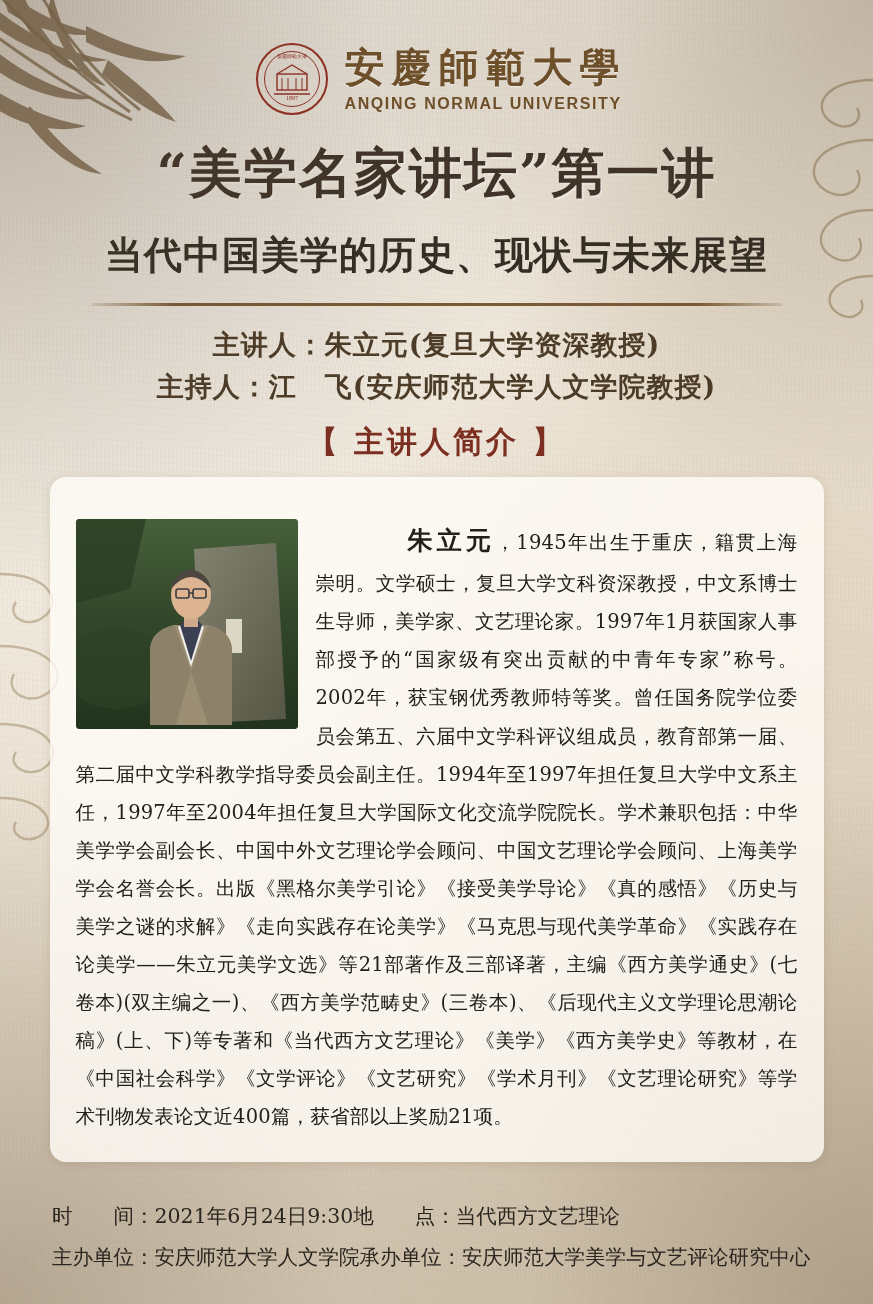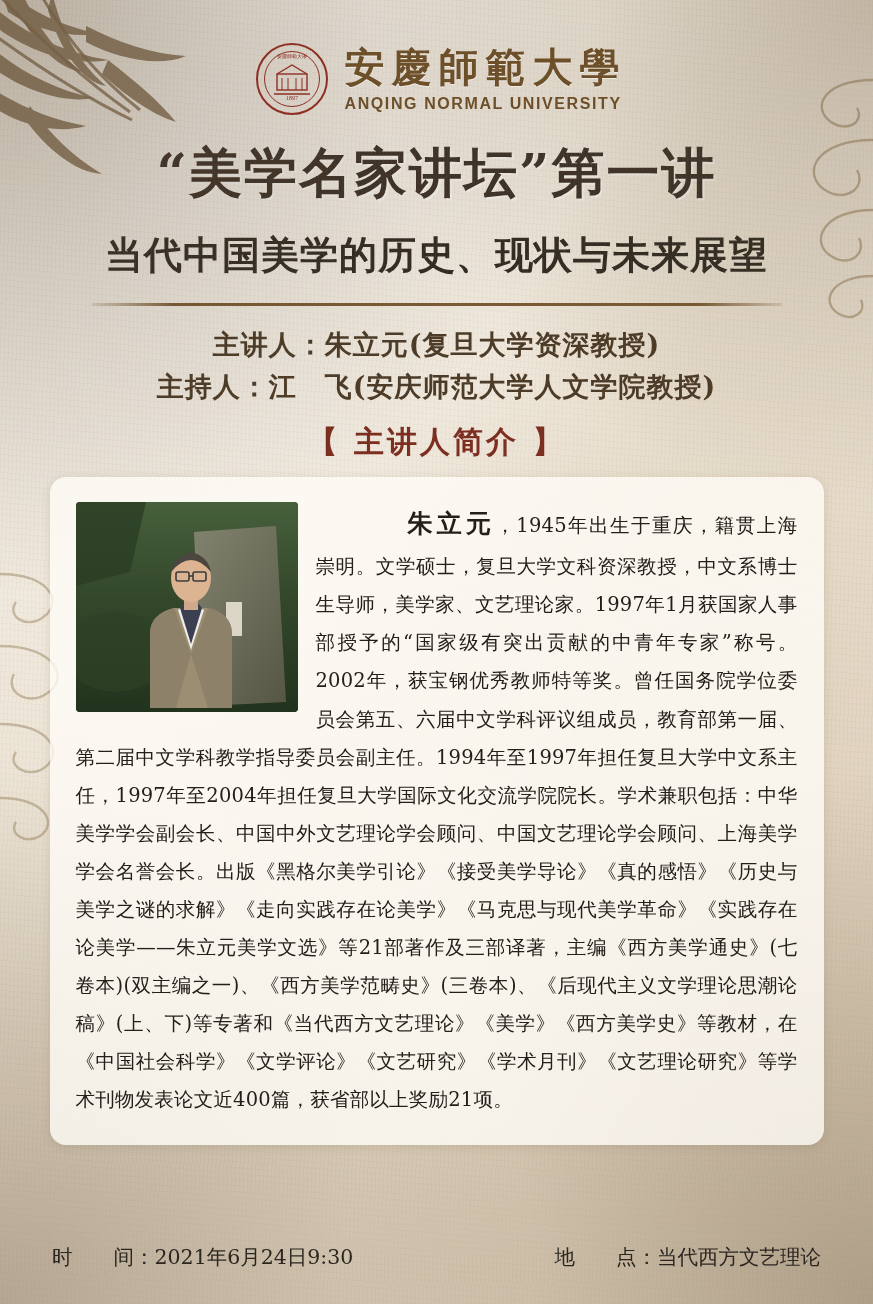--- a/index.html
+++ b/index.html
@@ -163,21 +163,21 @@
   }
 
   
   .bio-card {
     position: relative;
     width: 774px;
     margin: 14px auto 0 auto;
     background: rgba(255,253,248,0.80);
     border-radius: 16px;
     box-shadow: 0 2px 10px rgba(120,100,70,0.18);
-    padding: 23px 26px 26px 26px;
+    padding: 40px 26px 26px 26px;
     box-sizing: border-box;
   }
   .bio-photo {
     float: left;
     width: 222px;
     height: 210px;
     margin: 2px 18px 6px 0;
     border-radius: 4px;
     overflow: hidden;
     position: relative;
@@ -206,21 +206,21 @@
     right: 0;
     bottom: 26px;
     padding: 0 52px;
     box-sizing: border-box;
     font-family: "DejaVu Serif", "Liberation Serif", serif;
     font-size: 20.5px;
     color: #2b2620;
   }
   .footer-row {
     display: flex;
-    justify-content: space-between;
+    justify-content: flex-start;
     align-items: baseline;
     line-height: 2.0;
   }
   .footer-cell { white-space: nowrap; }
   .footer-cell.right { text-align: right; }
 </style>
 </head>
 <body>
 
 <div id="poster">
@@ -333,15 +333,19 @@
     <div class="bio-text">
       <span class="bio-name">朱立元</span><span>，1945年出生于重庆，籍贯上海崇明。文学硕士，复旦大学文科资深教授，中文系博士生导师，美学家、文艺理论家。1997年1月获国家人事部授予的“国家级有突出贡献的中青年专家”称号。2002年，获宝钢优秀教师特等奖。曾任国务院学位委员会第五、六届中文学科评议组成员，教育部第一届、第二届中文学科教学指导委员会副主任。1994年至1997年担任复旦大学中文系主任，1997年至2004年担任复旦大学国际文化交流学院院长。学术兼职包括：中华美学学会副会长、中国中外文艺理论学会顾问、中国文艺理论学会顾问、上海美学学会名誉会长。出版《黑格尔美学引论》《接受美学导论》《真的感悟》《历史与美学之谜的求解》《走向实践存在论美学》《马克思与现代美学革命》《实践存在论美学——朱立元美学文选》等21部著作及三部译著，主编《西方美学通史》(七卷本)(双主编之一)、《西方美学范畴史》(三卷本)、《后现代主义文学理论思潮论稿》(上、下)等专著和《当代西方文艺理论》《美学》《西方美学史》等教材，在《中国社会科学》《文学评论》《文艺研究》《学术月刊》《文艺理论研究》等学术刊物发表论文近400篇，获省部以上奖励21项。</span>
     </div>
   </div>
 
   <div class="footer">
     <div class="footer-row">
       <div class="footer-cell">时　　间：2021年6月24日9:30</div>
       <div class="footer-cell right">地　　点：当代西方文艺理论</div>
     </div>
+    <div class="footer-row">
+      <div class="footer-cell">主办单位：安庆师范大学人文学院</div>
+      <div class="footer-cell right">承办单位：安庆师范大学美学与文艺评论研究中心</div>
+    </div>
   </div>
 
 </div>
 
 </body></html>

